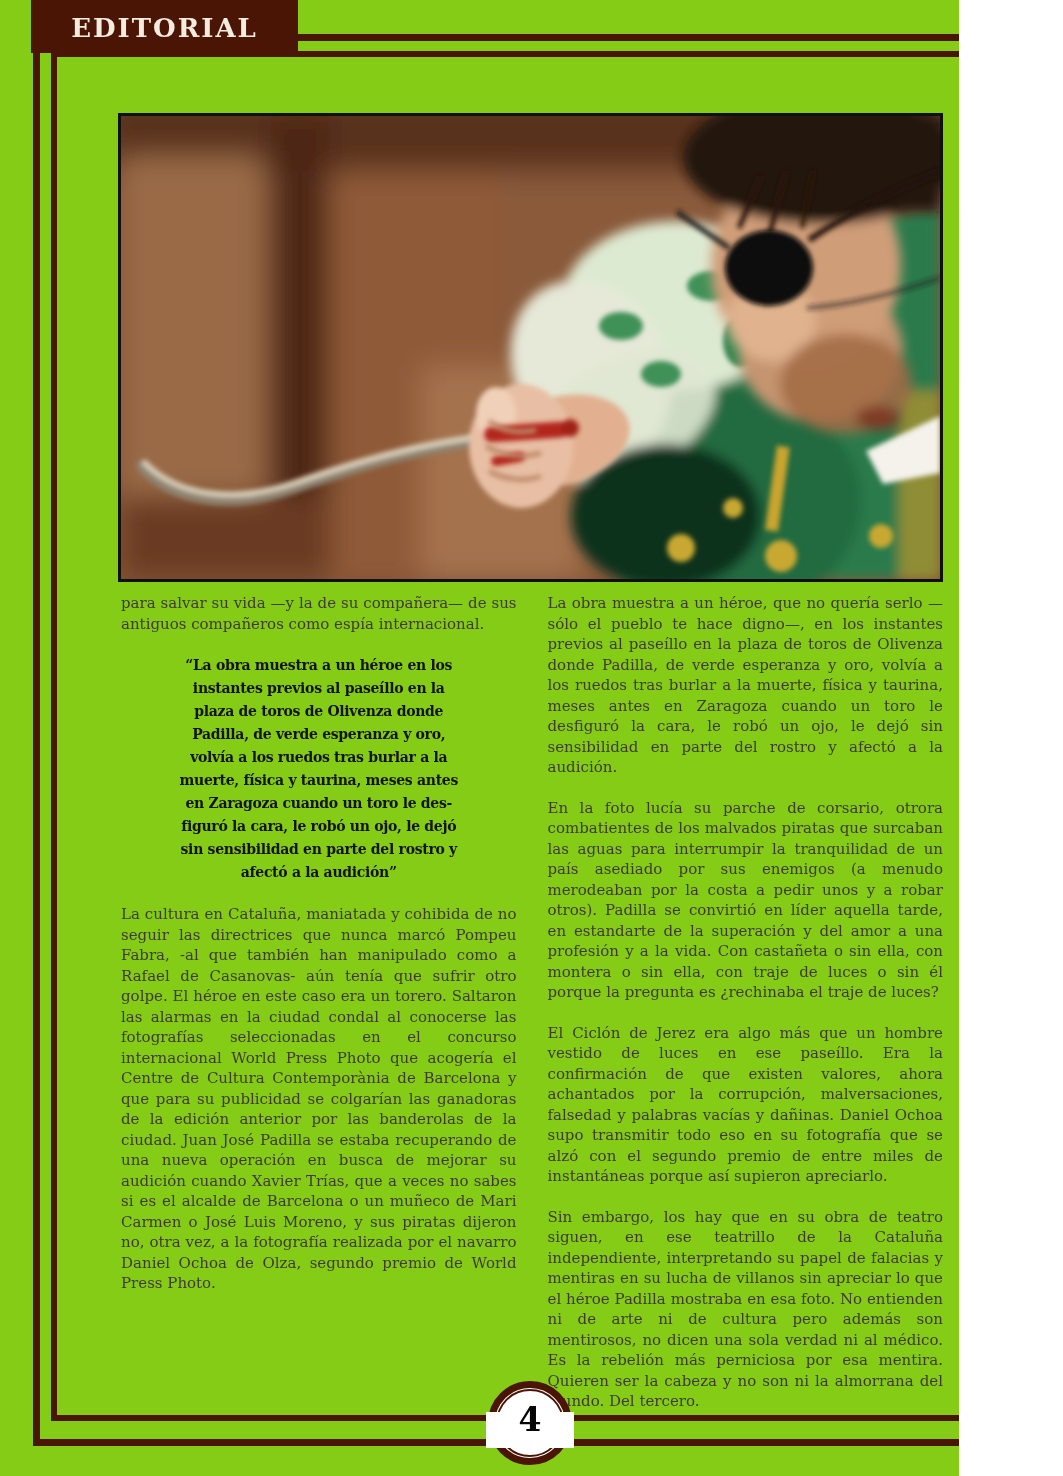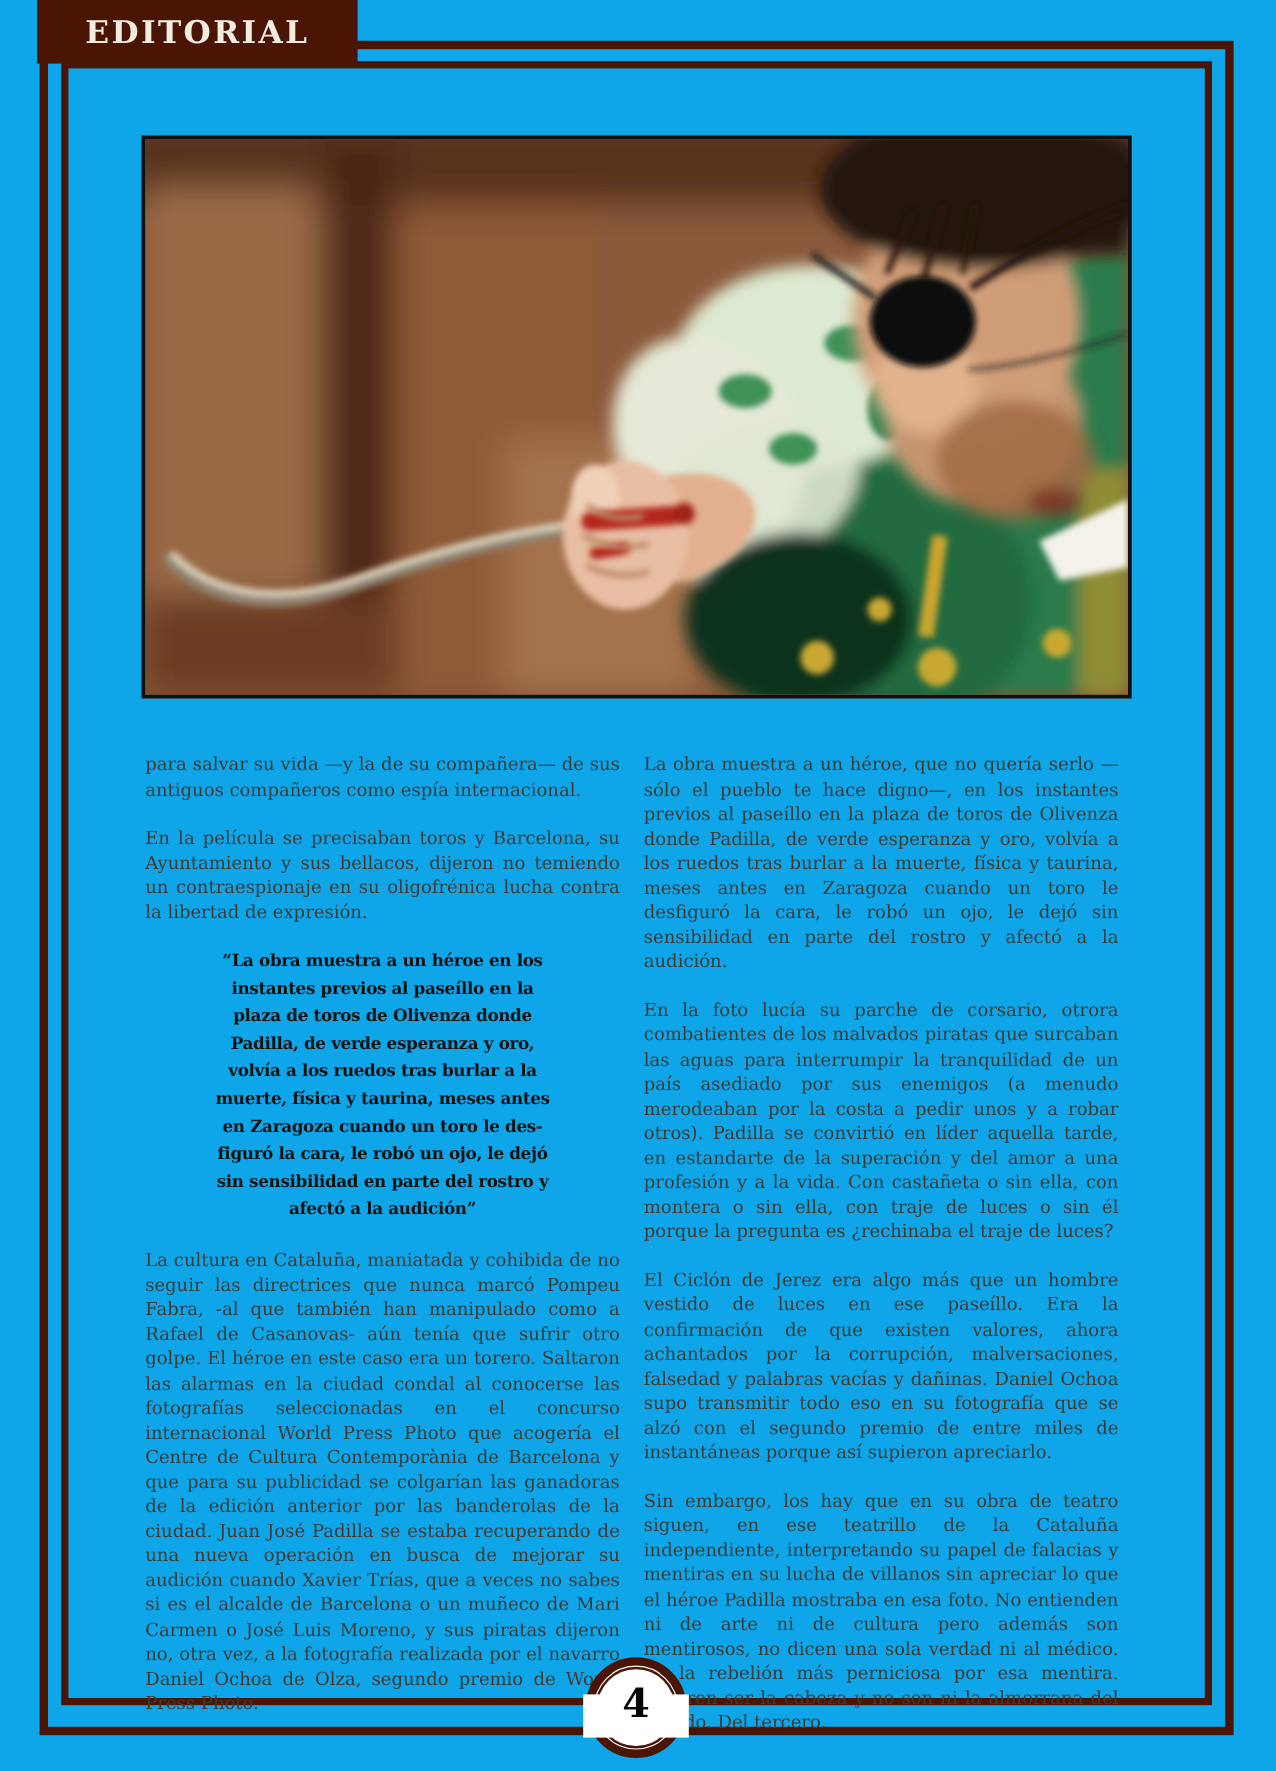--- a/index.html
+++ b/index.html
@@ -1,36 +1,36 @@
 <!DOCTYPE html>
 <html><head>
 <meta charset="utf-8">
 <style>
   html,body{margin:0;padding:0;background:#ffffff;}
-  .page{position:relative;width:1063px;height:1476px;background:#0ea5e9;overflow:hidden;
+  .page{position:relative;width:959px;height:1476px;background:#84cc16;overflow:hidden;
         font-family:"DejaVu Serif", serif;}
 
   
   .frame-outer{position:absolute;left:33px;top:34px;width:995px;height:1412px;
                border:7px solid #4a1505;box-sizing:border-box;z-index:1;}
   .frame-inner{position:absolute;left:51px;top:51px;width:959px;height:1370px;
                border:6px solid #4a1505;box-sizing:border-box;z-index:1;}
 
   
   .header-bar{position:absolute;left:31px;top:0;width:267px;height:53px;background:#4a1505;
               display:flex;align-items:center;justify-content:center;z-index:5;}
   .header-title{color:#f3ecdf;font-weight:bold;font-size:26px;letter-spacing:2px;padding-top:2px;}
 
   
   .photo-frame{position:absolute;left:118px;top:113px;width:825px;height:469px;
                box-sizing:border-box;border:3px solid #101010;background:#7d4c2e;z-index:4;overflow:hidden;}
   .photo-frame svg{display:block;width:100%;height:100%;}
 
   
-  .columns{position:absolute;left:121px;top:627px;width:822px;display:flex;gap:20px;z-index:4;color:#403a33;}
+  .columns{position:absolute;left:121px;top:593px;width:822px;display:flex;gap:31px;z-index:4;color:#403a33;}
   .col{width:395.5px;font-size:15px;line-height:20.5px;text-align:justify;}
   .col p{margin:0 0 20px 0;}
   .pull-quote{font-weight:bold;color:#151310;font-size:14px;line-height:23px;letter-spacing:-0.3px;
               text-align:center;white-space:pre-line;margin:2px 0 20px 0;}
 
   
   .ornament-ring{position:absolute;left:488px;top:1381px;width:84px;height:84px;
                  border:7px solid #4a1505;border-radius:50%;box-sizing:border-box;background:#fff;z-index:6;}
   .ornament-ring-inner{position:absolute;inset:1px;border:2px solid #4a1505;border-radius:50%;}
   .num-band{position:absolute;left:486px;top:1412px;width:88px;height:36px;background:#fff;z-index:7;}
@@ -137,21 +137,20 @@
         <path d="M 368 305 C 380 315 398 318 415 314" stroke="#c08a6a" stroke-width="5" fill="none"></path>
         <path d="M 365 330 C 382 340 402 342 420 337" stroke="#c08a6a" stroke-width="5" fill="none"></path>
         <path d="M 368 355 C 384 364 404 366 420 360" stroke="#c08a6a" stroke-width="5" fill="none"></path>
       </g>
     </svg>
   </div>
 
   <div class="columns">
     <div class="col">
       <p>para salvar su vida —y la de su compañera— de sus antiguos compañeros como espía internacional.</p>
-      <p>En la película se precisaban toros y Barcelona, su Ayuntamiento y sus bellacos, dijeron no temiendo un contraespionaje en su oligofrénica lucha contra la libertad de expresión.</p>
       <div class="pull-quote">“La obra muestra a un héroe en los
 instantes previos al paseíllo en la
 plaza de toros de Olivenza donde
 Padilla, de verde esperanza y oro,
 volvía a los ruedos tras burlar a la
 muerte, física y taurina, meses antes
 en Zaragoza cuando un toro le des-
 figuró la cara, le robó un ojo, le dejó
 sin sensibilidad en parte del rostro y
 afectó a la audición”</div>

